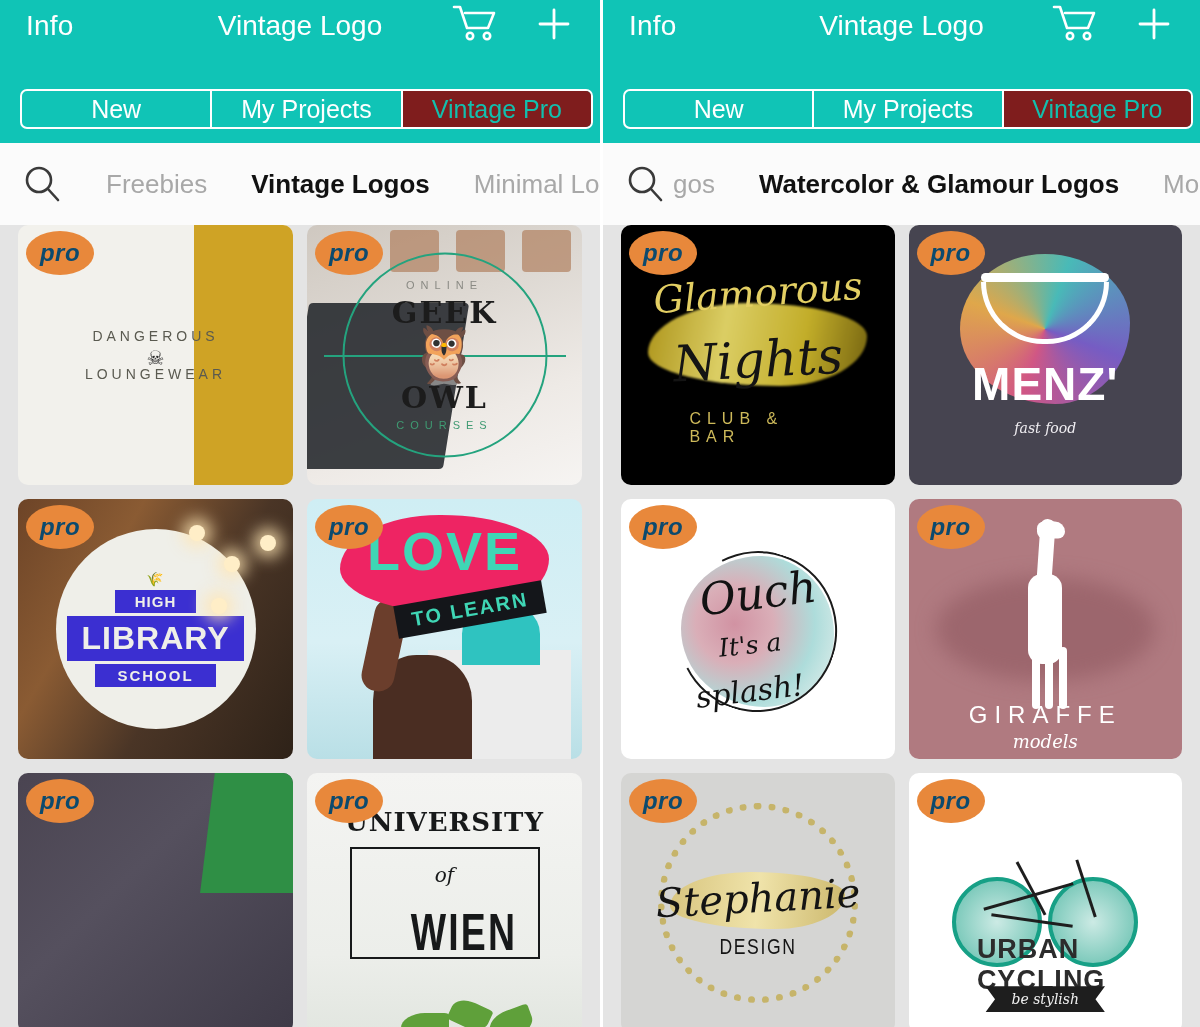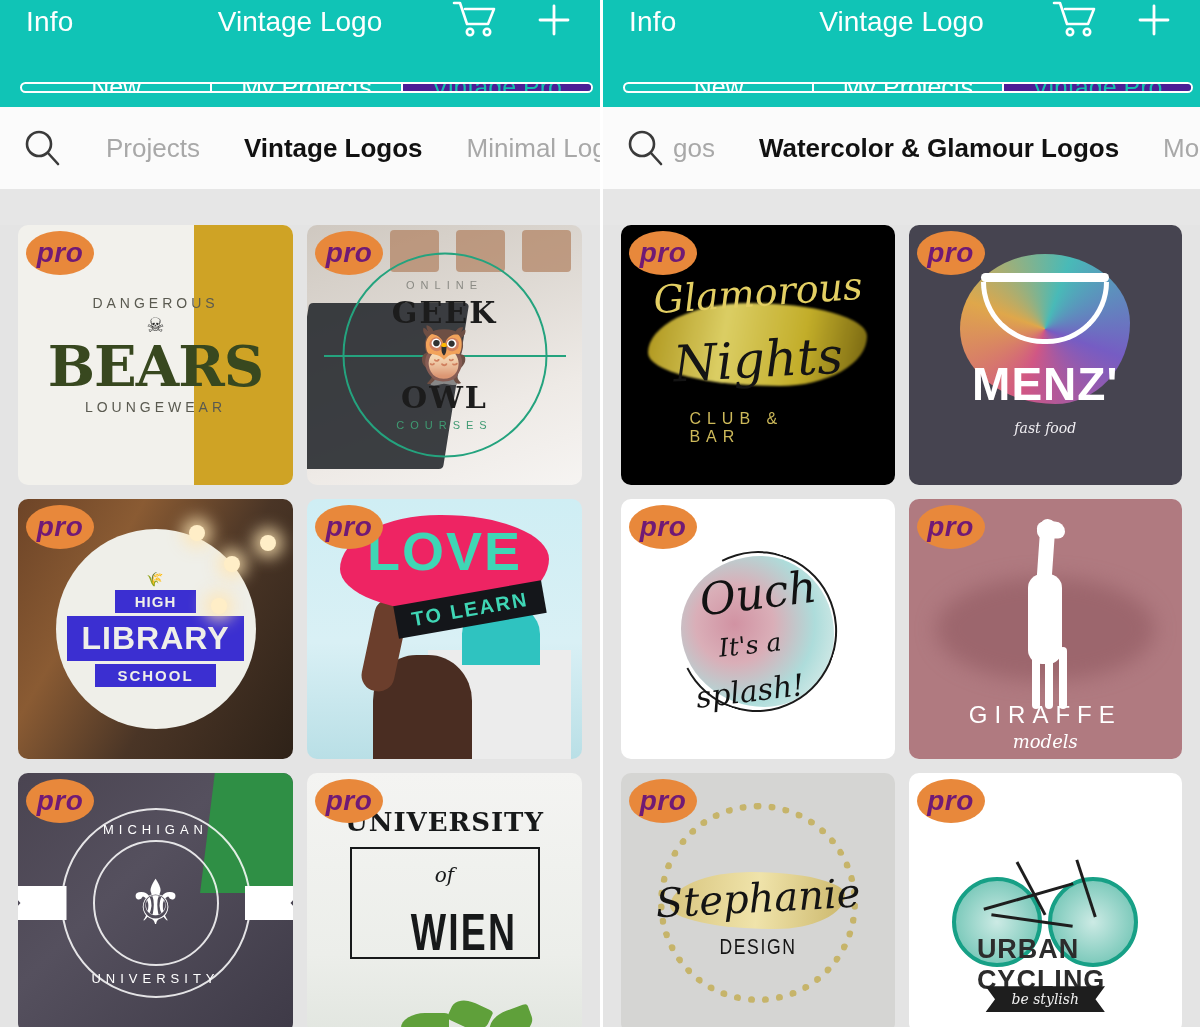--- a/index.html
+++ b/index.html
@@ -8,21 +8,21 @@
     font-family: "Liberation Sans", sans-serif;
     background: #ffffff;
     overflow: hidden;
   }
   .screen { display: flex; width: 1200px; height: 1027px; }
   .panel { width: 600px; height: 1027px; position: relative; overflow: hidden; background: #e6e6e6; }
   .panel.right { border-left: 3px solid #ffffff; }
 
   
   .topbar {
-    height: 107px; background: #10c4b6; position: relative;
+    height: 143px; background: #10c4b6; position: relative;
     display: flex; flex-direction: column; gap: 38px;
   }
   .topbar-row {
     height: 72px; display: flex; align-items: center; padding: 0 26px;
     position: relative;
   }
   .info-btn {
     color: #ffffff; font-size: 28px; letter-spacing: .2px; font-weight: 400;
   }
   .app-title {
@@ -40,21 +40,21 @@
     margin: 0 7px 14px 20px; height: 54px;
     border: 2px solid #ffffff; border-radius: 7px;
     display: flex; overflow: hidden; background: transparent;
   }
   .seg {
     flex: 1 1 0; display: flex; align-items: center; justify-content: center;
     color: #ffffff; font-size: 25px; background: transparent;
     border-right: 2px solid #ffffff;
   }
   .seg:last-child { border-right: none; }
-  .seg.active { background: #4c1d95; color: #12bfae; text-align: right; }
+  .seg.active { background: #7f1d1d; color: #12bfae; text-align: right; }
 
   
   .catbar {
     height: 82px; background: #fbfbfb;
     display: flex; align-items: center; gap: 0;
     overflow: hidden; white-space: nowrap;
   }
   .search-icon-wrap {
     flex: 0 0 auto; width: 84px; display: flex; align-items: center; justify-content: center;
   }
@@ -74,21 +74,21 @@
     align-content: start;
   }
   .tile {
     position: relative; border-radius: 10px; overflow: hidden;
     display: flex; align-items: center; justify-content: center;
   }
   .badge-pro {
     position: absolute; top: 6px; left: 8px; width: 68px; height: 44px;
     background: #e8883b; border-radius: 50%;
     display: flex; align-items: center; justify-content: center;
-    color: #701a75; font-size: 28px; font-style: italic; font-weight: 700;
+    color: #0c4a6e; font-size: 24px; font-style: italic; font-weight: 700;
     z-index: 5; letter-spacing: .5px;
   }
   .art-center {
     position: absolute; inset: 0; display: flex;
     flex-direction: column; align-items: center; justify-content: center;
     text-align: center;
   }
 
   
   .t-bears { background: #f2f1ec; }
@@ -221,33 +221,32 @@
       </div>
     </div>
 
     <div class="catbar">
       <span class="search-icon-wrap">
         <svg width="44" height="44" viewBox="0 0 44 44" fill="none" stroke="#3a3a3a" stroke-width="2.6" stroke-linecap="round">
           <circle cx="19" cy="18" r="12"></circle>
             <line x1="28" y1="27" x2="38" y2="38"></line>
         </svg>
       </span>
-      <span class="cat">Projects</span>
+      <span class="cat">Freebies</span>
       <span class="cat active">Vintage Logos</span>
       <span class="cat">Minimal Logos</span>
     </div>
 
     <div class="grid">
 
       <div class="tile t-bears">
         <div class="gold"></div>
         <div class="art-center">
           <div class="arc-top">DANGEROUS</div>
           <div style="font-size:20px;color:#2d2d2d;margin:2px 0 -4px 0;">☠</div>
-          <div class="bears-word">BEARS</div>
           <div class="arc-bot">LOUNGEWEAR</div>
         </div>
         <div class="badge-pro">pro</div>
       </div>
 
       <div class="tile t-owl">
         <div class="owl-laptop"></div>
         <div class="owl-pot" style="left:30%;"></div>
         <div class="owl-pot" style="left:54%;"></div>
         <div class="owl-pot" style="left:78%;"></div>
@@ -282,29 +281,20 @@
         <div class="girl"></div>
         <div class="arm"></div>
         <div class="love-blob"></div>
         <div class="love-word">LOVE</div>
         <div class="love-tag">TO LEARN</div>
         <div class="badge-pro">pro</div>
       </div>
 
       <div class="tile t-michigan">
         <div class="mich-green"></div>
-        <div class="mich-ring">
-          <div class="ribbon-l"></div>
-          <div class="ribbon-r"></div>
-          <div style="position:absolute;top:12px;left:0;right:0;text-align:center;font-size:13px;letter-spacing:5px;color:#fff;">MICHIGAN</div>
-          <div style="position:absolute;bottom:10px;left:0;right:0;text-align:center;font-size:13px;letter-spacing:5px;color:#fff;">UNIVERSITY</div>
-          <div class="mich-ring-in">
-            <span class="fleur">⚜</span>
-          </div>
-        </div>
         <div class="badge-pro">pro</div>
       </div>
 
       <div class="tile t-wien">
         <div class="art-center" style="justify-content:flex-start;padding-top:34px;">
           <div class="wien-title">UNIVERSITY</div>
           <div class="wien-box">
             <span style="position:absolute;top:14px;left:0;right:0;text-align:center;font-family:'DejaVu Serif',serif;font-style:italic;font-size:20px;color:#17191a;">of</span>
             <span class="wien-word">WIEN</span>
           </div>

